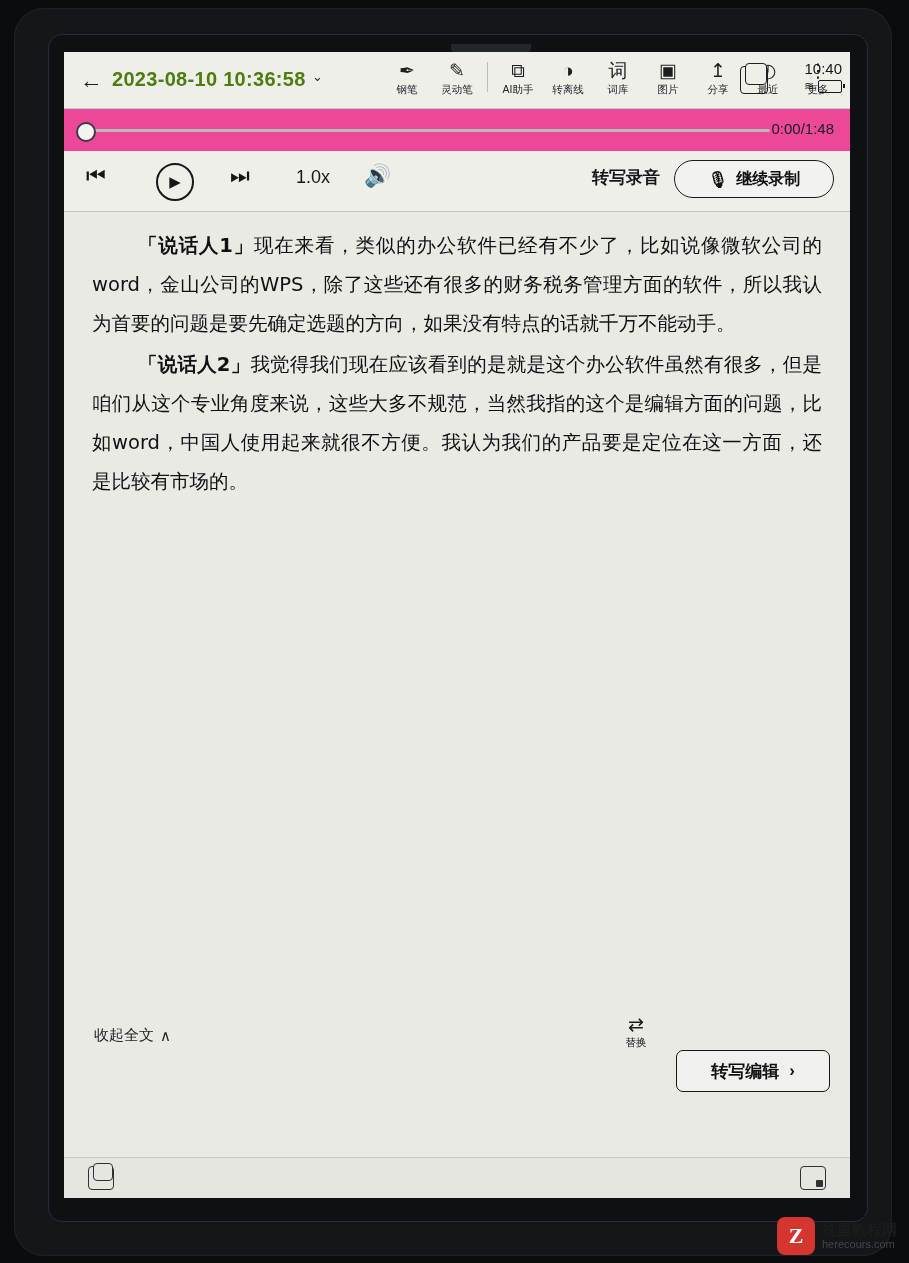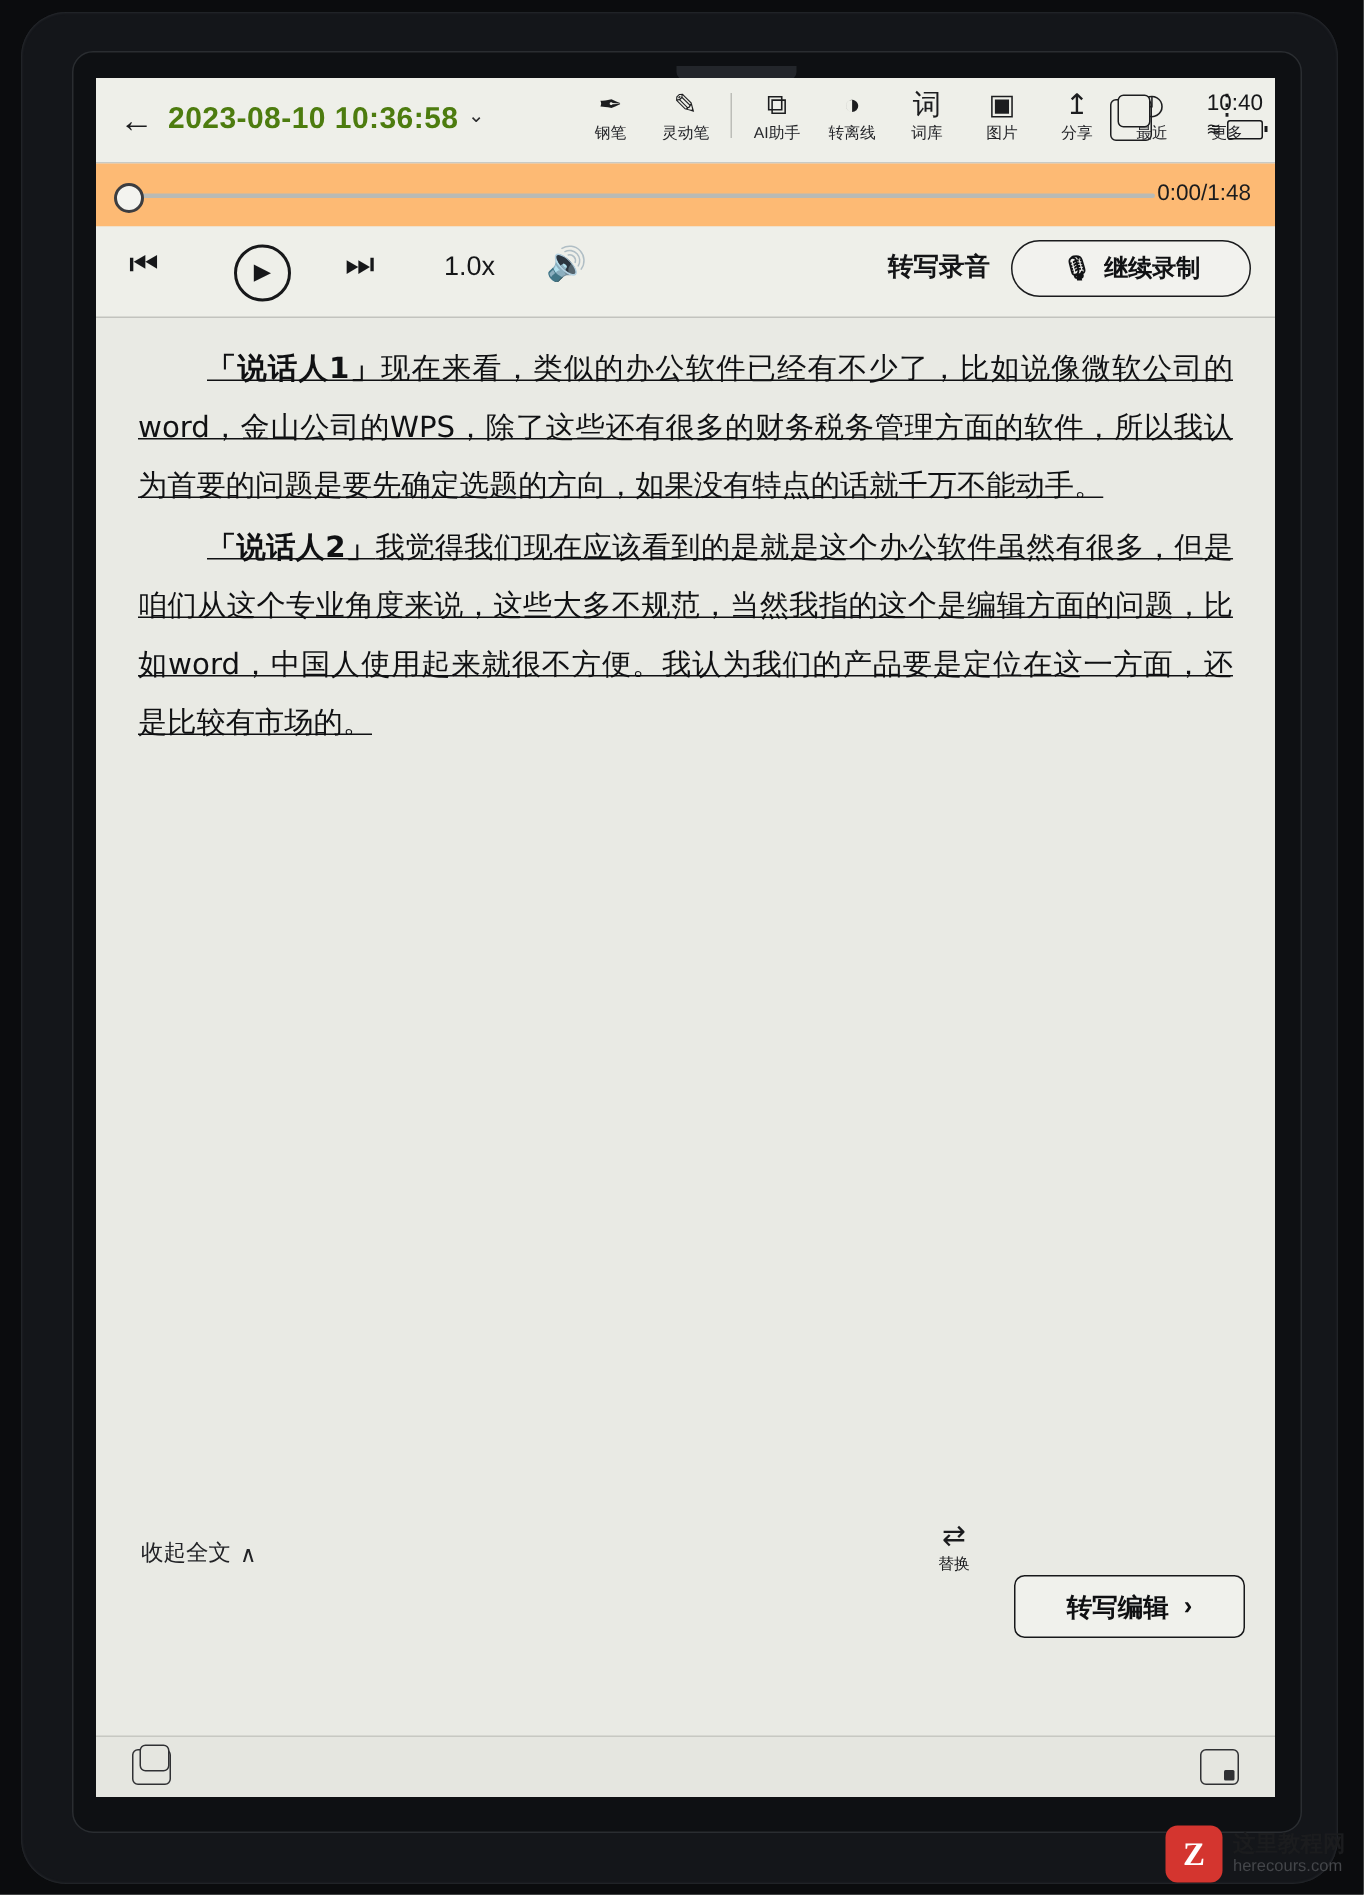--- a/index.html
+++ b/index.html
@@ -178,21 +178,21 @@
     top: 3px;
     width: 2px;
     height: 4px;
     background: #17181a;
   }
 
   
   .progress-row {
     position: relative;
     height: 42px;
-    background: #fdba74;
+    background: #ec4899;
   }
   .track {
     position: absolute;
     left: 20px;
     top: 20px;
     width: 686px;
     height: 3px;
     background: #b9bab5;
     border-radius: 2px;
   }
@@ -266,21 +266,20 @@
     box-sizing: border-box;
   }
   .para {
     font-family: "DejaVu Sans", "Liberation Sans", sans-serif;
     font-size: 19.5px;
     line-height: 39px;
     color: #101113;
     text-indent: 46px;
     margin: 0 0 2px 0;
     text-align: justify;
-    text-decoration: underline;
   }
   .spk {
     font-weight: bold;
   }
   .paper-lines {
     position: absolute;
     left: 0;
     top: 0;
     right: 0;
     bottom: 0;

